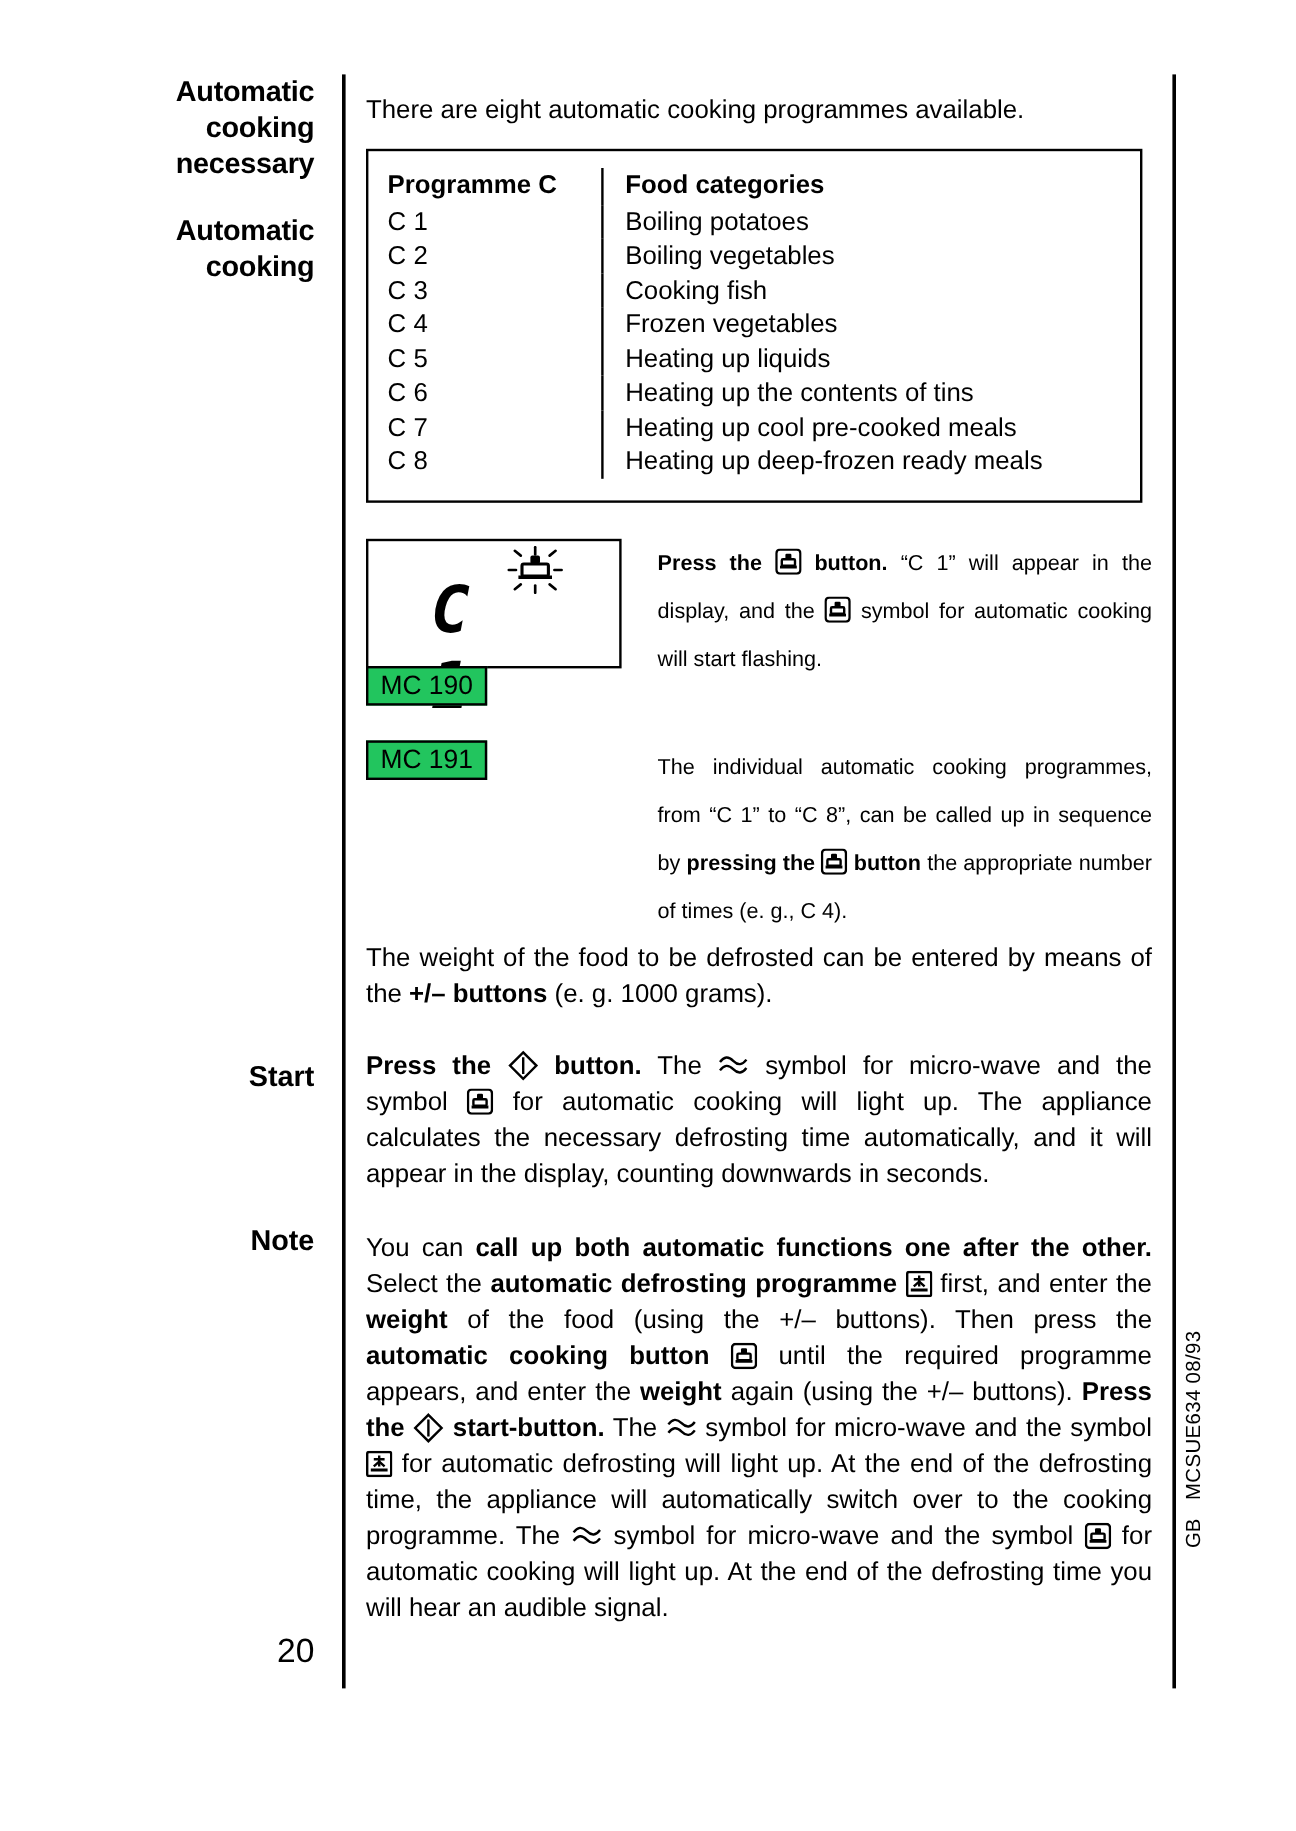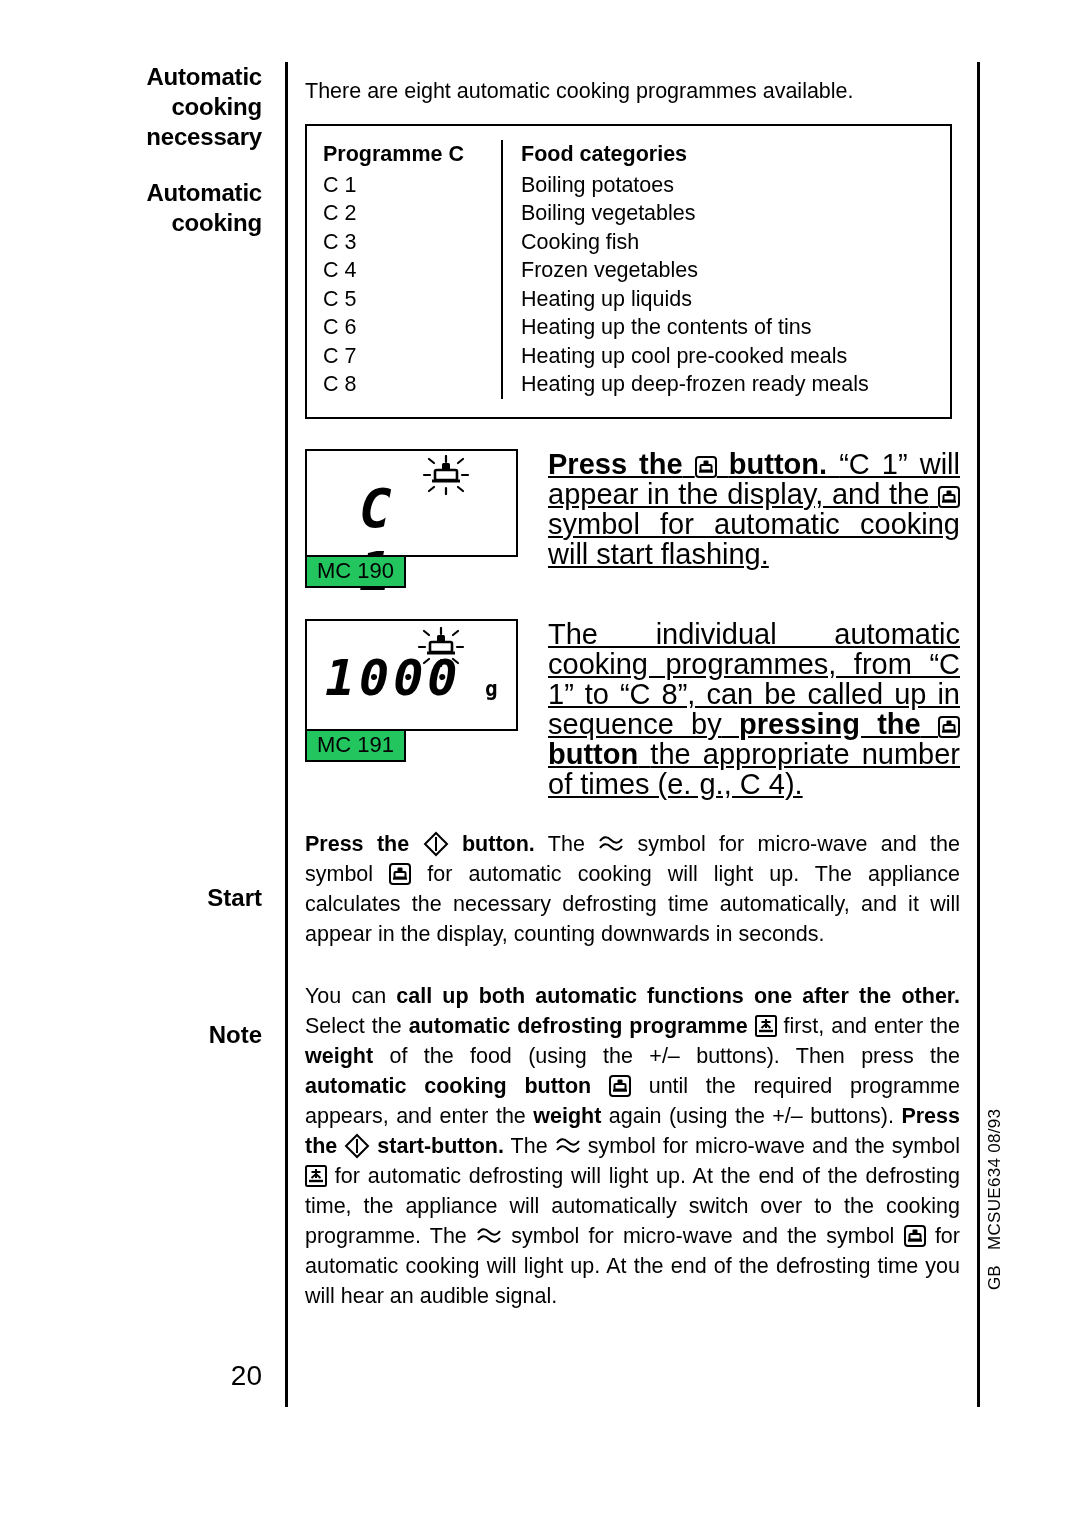--- a/index.html
+++ b/index.html
@@ -179,24 +179,23 @@
   .flash-icon {
     position: absolute;
     width: 48px;
     height: 40px;
   }
   .flash-1 { left: 115px; top: 4px; }
   .flash-2 { left: 110px; top: 6px; }
 
   .fig-text {
     margin-left: 243px;
-    font-size: 29px;
-    line-height: 30px;
+    font-size: 18px;
+    line-height: 40px;
     text-align: justify;
-    text-decoration: underline;
   }
 
   
   .ic {
     display: inline-block;
     vertical-align: -4px;
     width: 22px;
     height: 22px;
   }
   .ic svg { display: block; }
@@ -363,59 +362,43 @@
             <rect x="5.5" y="9" width="11" height="5.5" rx="1" fill="none" stroke="#000" stroke-width="2"></rect>
             <line x1="4" y1="15.5" x2="18" y2="15.5" stroke="#000" stroke-width="2.4"></line>
           </svg>
         </span>
         <span>symbol for automatic cooking will start flashing.</span>
       </div>
     </div>
 
     <div class="fig-row" style="min-height:152px; margin-top:22px;">
       <div class="fig-block">
-        <div class="lcd lcd-wide">
-          <span class="flash-icon flash-2">
-            <svg viewBox="0 0 48 40">
-              <g stroke="#000" stroke-width="2.2" stroke-linecap="round">
-                <line x1="24" y1="1" x2="24" y2="7"></line>
-                <line x1="24" y1="33" x2="24" y2="39"></line>
-                <line x1="8" y1="20" x2="2" y2="20"></line>
-                <line x1="40" y1="20" x2="46" y2="20"></line>
-                <line x1="12" y1="8" x2="7" y2="4"></line>
-                <line x1="36" y1="8" x2="41" y2="4"></line>
-                <line x1="12" y1="32" x2="7" y2="36"></line>
-                <line x1="36" y1="32" x2="41" y2="36"></line>
-              </g>
-              <rect x="20" y="8" width="8" height="7" rx="1.6" fill="#000"></rect>
-              <rect x="13" y="15" width="22" height="10" rx="1.5" fill="none" stroke="#000" stroke-width="2.6"></rect>
-              <line x1="10" y1="26" x2="38" y2="26" stroke="#000" stroke-width="3"></line>
-            </svg>
-          </span>
-          <span class="seg seg-1000">1000</span>
-          <span class="seg seg-unit">g</span>
-        </div>
         <div class="lcd-caption">MC 191</div>
       </div>
       <div class="fig-text">
         <span>The individual automatic cooking programmes, from “C 1” to “C 8”, can be called up in sequence by</span>
         <b>pressing the</b>
         <span class="ic">
           <svg viewBox="0 0 22 22">
             <rect x="1" y="1" width="20" height="20" rx="3" fill="none" stroke="#000" stroke-width="2"></rect>
             <rect x="8.5" y="4.5" width="5" height="4.5" rx="1" fill="#000"></rect>
             <rect x="5.5" y="9" width="11" height="5.5" rx="1" fill="none" stroke="#000" stroke-width="2"></rect>
             <line x1="4" y1="15.5" x2="18" y2="15.5" stroke="#000" stroke-width="2.4"></line>
           </svg>
         </span>
         <b>button</b>
         <span>the appropriate number of times (e. g., C 4).</span>
       </div>
     </div>
 
+    <p class="body-text" style="margin:0;">
+      <span>The weight of the food to be defrosted can be entered by means of the</span>
+      <b>+/– buttons</b>
+      <span>(e. g. 1000 grams).</span>
+    </p>
 
     <div class="section" style="margin-top:30px;">
       <p class="body-text" style="margin:0;">
         <b>Press the</b>
         <span class="ic ic-diamond">
           <svg viewBox="0 0 26 26">
             <polygon points="13,2 24,13 13,24 2,13" fill="none" stroke="#000" stroke-width="2"></polygon>
             <line x1="13" y1="6" x2="13" y2="20" stroke="#000" stroke-width="2"></line>
           </svg>
         </span>

